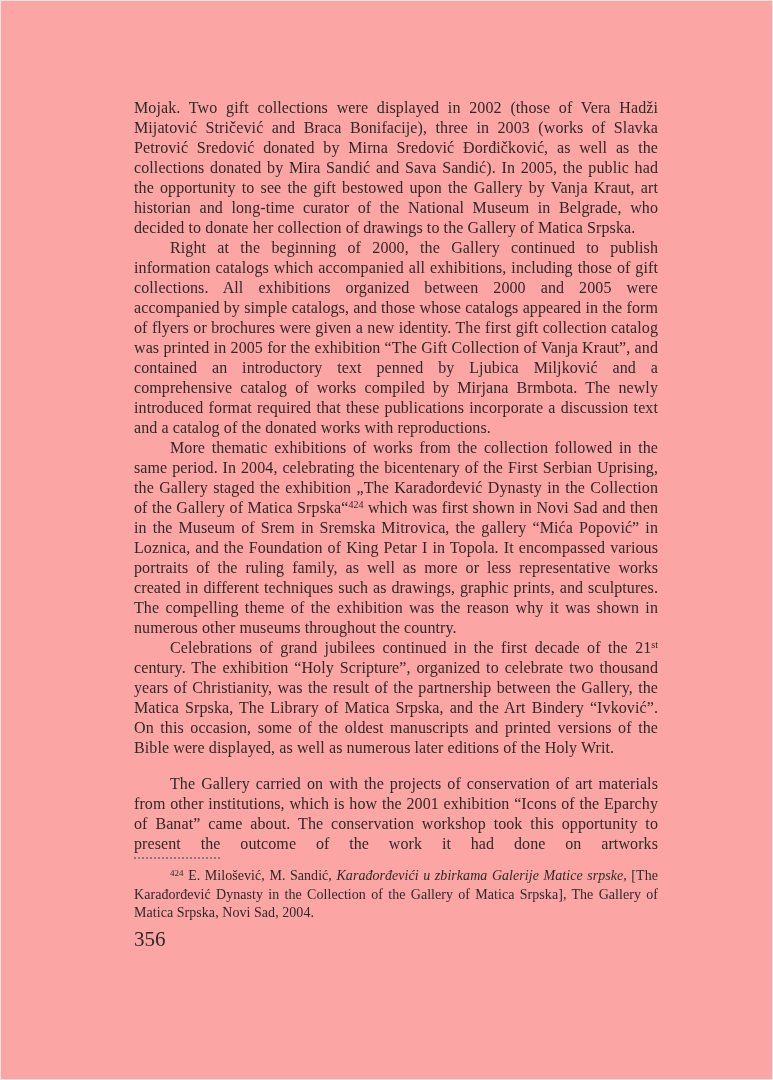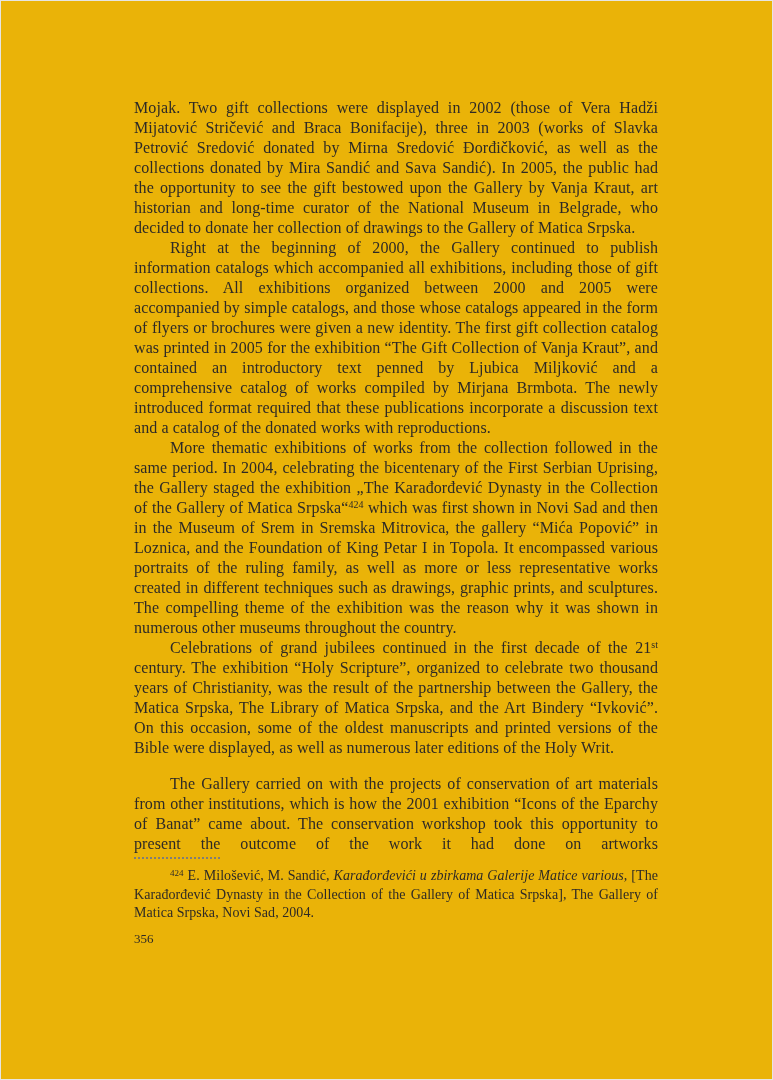--- a/index.html
+++ b/index.html
@@ -11,21 +11,21 @@
     width: 773px;
     height: 1080px;
     position: relative;
     font-family: "Liberation Serif", "DejaVu Serif", serif;
     color: #2e2a26;
     overflow: hidden;
   }
   .page {
     position: absolute;
     inset: 0;
-    background: #eab308;
+    background: #fca5a5;
     border: 1px solid #e6e5e2;
     box-sizing: border-box;
   }
   .text-block {
     position: absolute;
     left: 133px;
     top: 97px;
     width: 524px;
     font-size: 16px;
     line-height: 20px;
@@ -78,21 +78,21 @@
     top: -4px;
     vertical-align: baseline;
   }
   .footnote i {
     font-style: italic;
   }
   .page-number {
     position: absolute;
     left: 133px;
     top: 927px;
-    font-size: 13px;
+    font-size: 21px;
     line-height: 22px;
     color: #2e2a26;
   }
 </style>
 </head>
 <body>
 
 <div class="page">
 
   <main class="text-block">
@@ -109,19 +109,19 @@
       <span>Celebrations of grand jubilees continued in the first decade of the 21</span><sup class="ordinal">st</sup><span> century. The exhibition “Holy Scripture”, organized to celebrate two thousand years of Christianity, was the result of the partnership between the Gallery, the Matica Srpska, The Library of Matica Srpska, and the Art Bindery “Ivković”. On this occasion, some of the oldest manuscripts and printed versions of the Bible were displayed, as well as numerous later editions of the Holy Writ.</span>
     </p>
 
     <p class="para justify-last">The Gallery carried on with the projects of conservation of art materials from other institutions, which is how the 2001 exhibition “Icons of the Eparchy of Banat” came about. The conservation workshop took this opportunity to present the outcome of the work it had done on artworks</p>
 
   </main>
 
   <footer class="footer-block">
     <div class="fn-sep"></div>
     <p class="footnote">
-      <sup class="fn-marker">424</sup><span> E. Milošević, M. Sandić, </span><i>Karađorđevići u zbirkama Galerije Matice various,</i><span> [The Karađorđević Dynasty in the Collection of the Gallery of Matica Srpska], The Gallery of Matica Srpska, Novi Sad, 2004.</span>
+      <sup class="fn-marker">424</sup><span> E. Milošević, M. Sandić, </span><i>Karađorđevići u zbirkama Galerije Matice srpske,</i><span> [The Karađorđević Dynasty in the Collection of the Gallery of Matica Srpska], The Gallery of Matica Srpska, Novi Sad, 2004.</span>
     </p>
   </footer>
 
   <div class="page-number">356</div>
 
 </div>
 
 </body></html>

